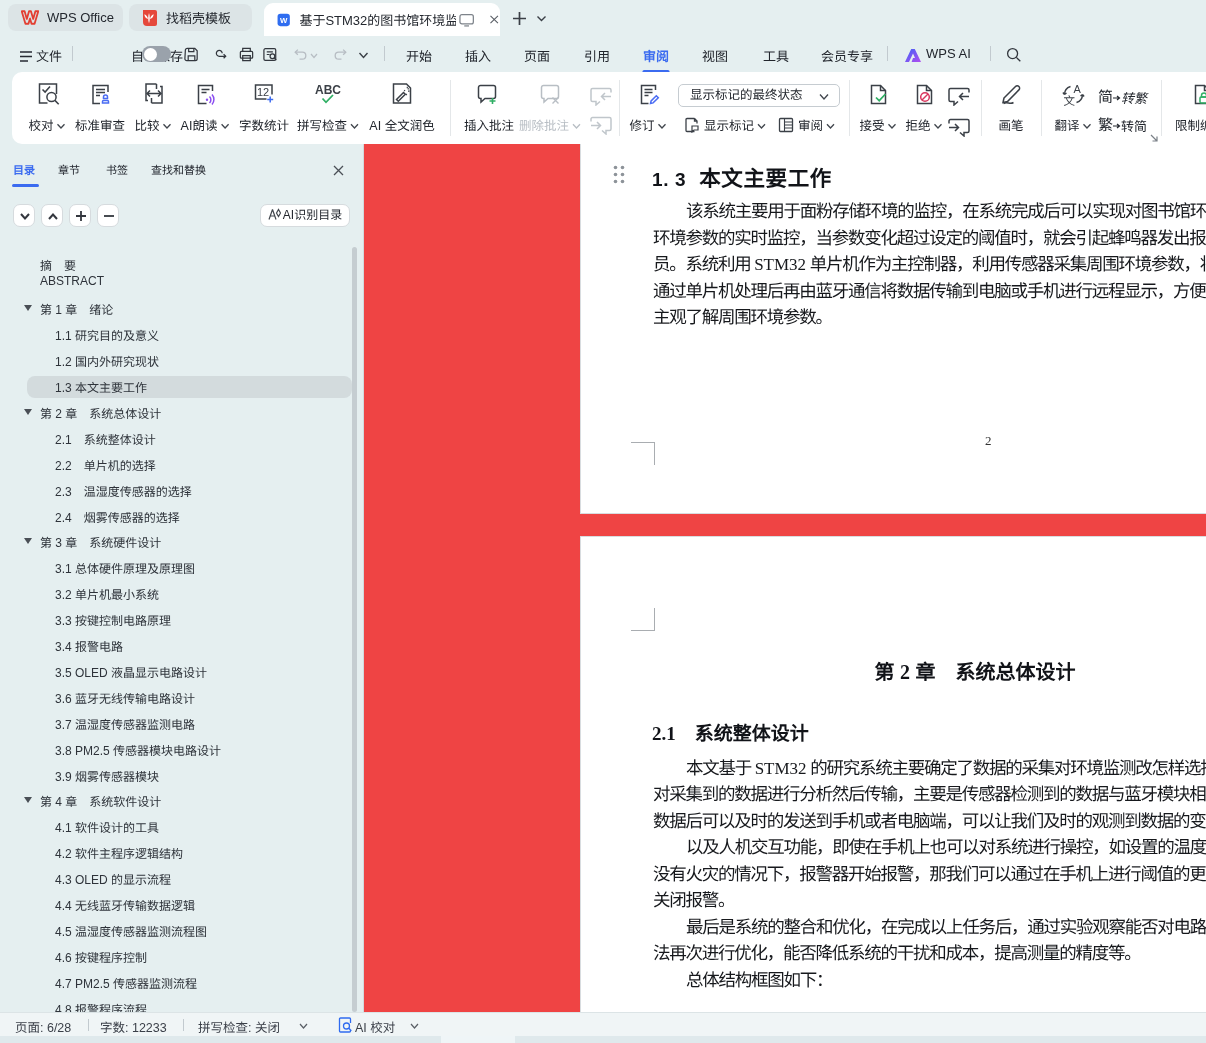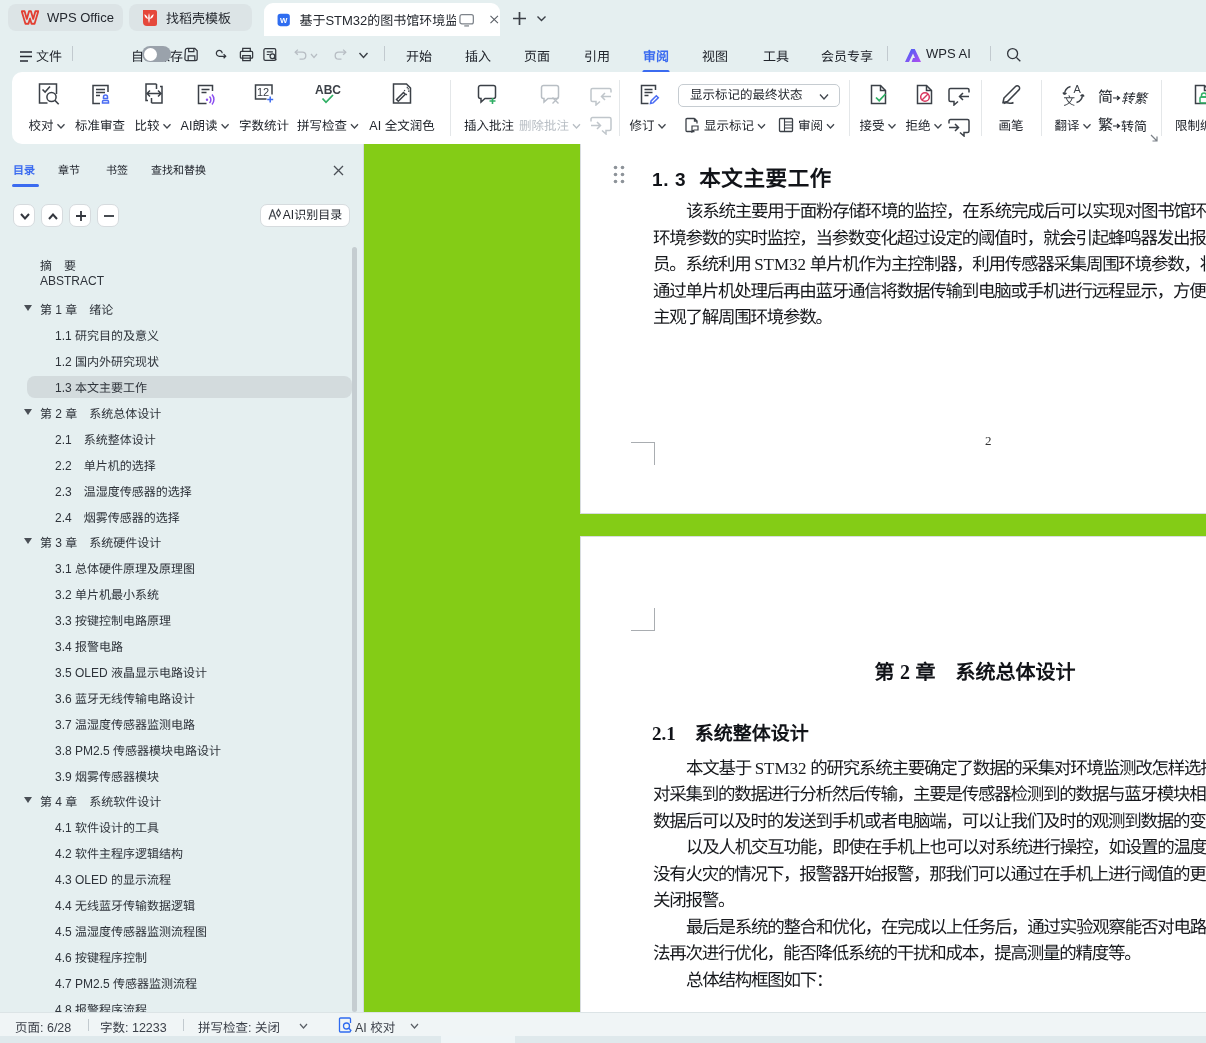--- a/index.html
+++ b/index.html
@@ -27,21 +27,21 @@
   #ribbon { position:absolute; left:12px; top:72px; width:1194px; height:72px; background:#ffffff; border-radius:10px 0 0 10px; }
   .ric { position:absolute; }
   .rlabel { position:absolute; font-size:12.5px; color:#22262d; white-space:nowrap; top:43px; }
   .grey .rlabel { color:#b8bec4; }
   .rsep { position:absolute; top:8px; width:1px; height:56px; background:#e4e7e9; }
   .rchev { margin-left:3px; }
 
   
   #content { position:absolute; left:0; top:144px; width:1206px; height:868px; }
   #sidebar { position:absolute; left:0; top:0; width:364px; height:868px; background:#e5eff0; border-right:1px solid #d3d9dc; }
-  #workspace { position:absolute; left:364px; top:0; width:842px; height:868px; background:#84cc16; overflow:hidden; }
+  #workspace { position:absolute; left:364px; top:0; width:842px; height:868px; background:#ef4444; overflow:hidden; }
   .page { position:absolute; left:216px; width:680px; background:#ffffff; border:1px solid #d8dcdf; }
 
   
   .stab { position:absolute; top:17px; font-size:11px; color:#23272f; }
   .sbtn { position:absolute; top:60px; width:22px; height:23px; background:#fff; border:1px solid #d6dbde; border-radius:7px; }
   .toc-item { position:absolute; left:0; font-size:12px; color:#2e333a; white-space:nowrap; }
   .toc-tri { position:absolute; width:0; height:0; border-left:4.5px solid transparent; border-right:4.5px solid transparent; border-top:6px solid #4a4f56; }
 
   
   .dline { position:absolute; font-size:17.5px; letter-spacing:-1.25px; color:#16181c; white-space:nowrap; }

